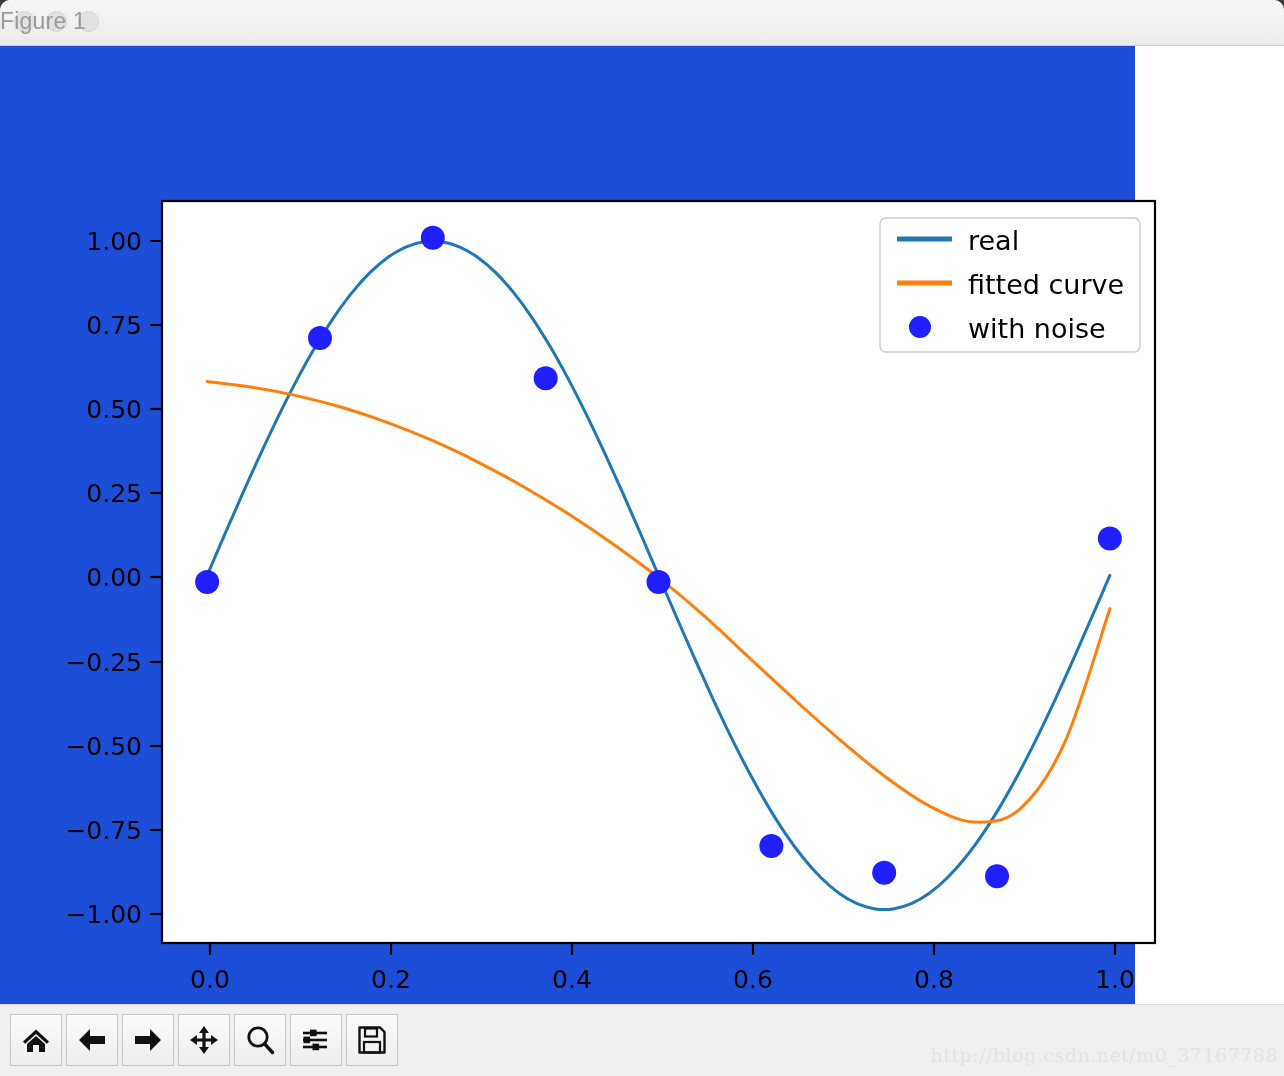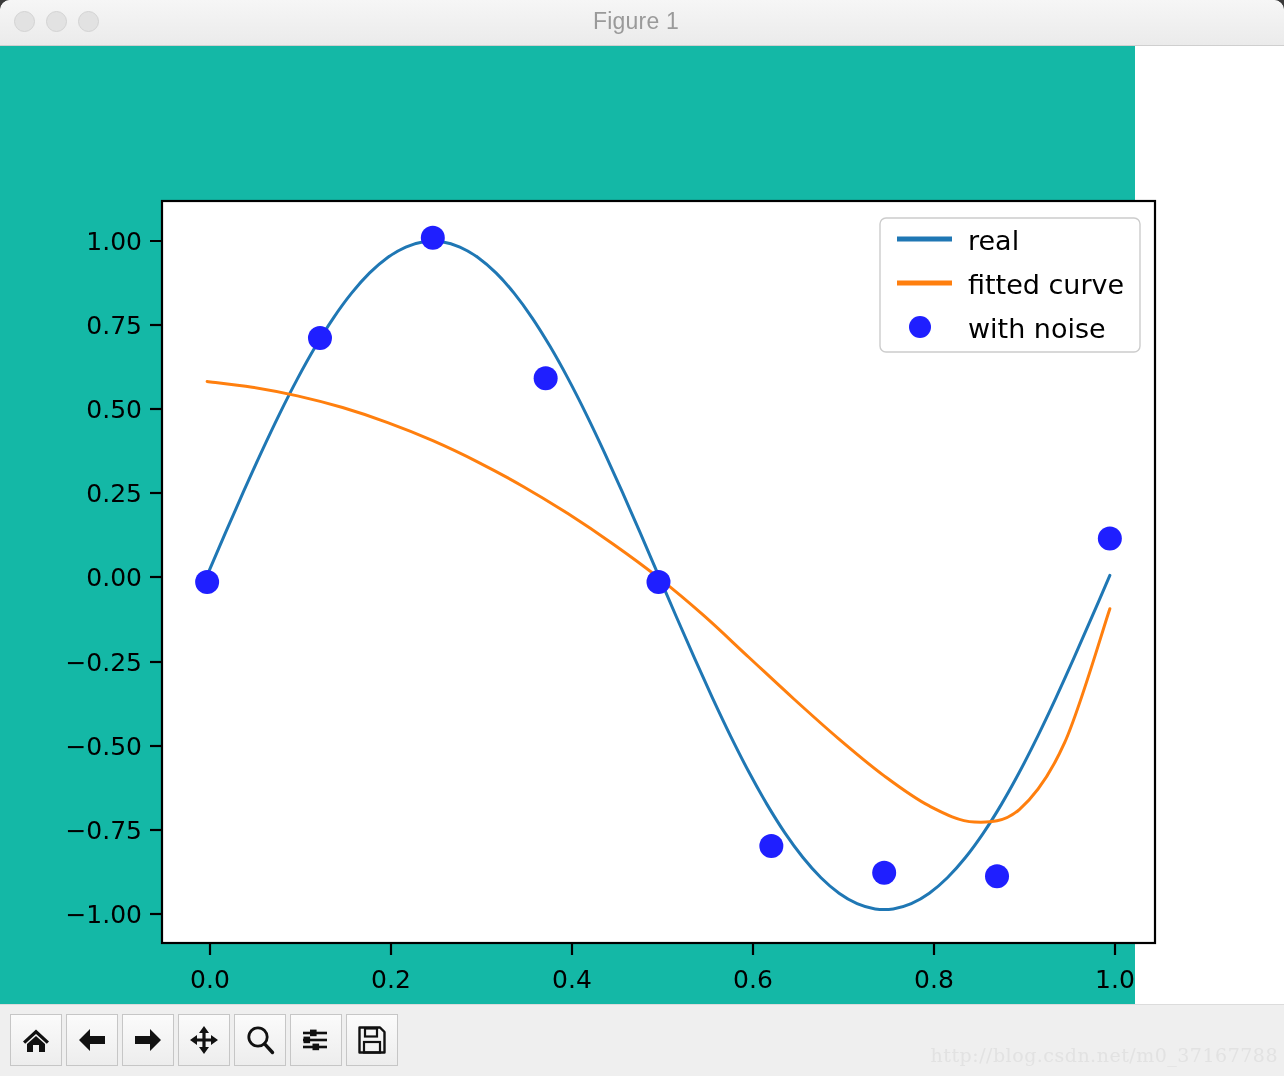--- a/index.html
+++ b/index.html
@@ -47,34 +47,34 @@
     height: 21px;
     border-radius: 50%;
     background: #e2e2e2;
     border: 1px solid #d3d3d3;
     box-sizing: border-box;
   }
   #win-title {
     position: absolute;
     left: 0; right: 12px;
     top: 8px;
-    text-align: center;
+    text-align: left;
     font-size: 23px;
     color: #9a9a9a;
     font-family: "Liberation Sans", sans-serif;
     letter-spacing: 0.2px;
     user-select: none;
   }
 
   
   #canvas-area {
     position: relative;
     width: 1135px;
     height: 960px;
-    background: #14b8a6;
+    background: #1d4ed8;
   }
   #figure-svg {
     position: absolute;
     left: 0;
     top: 0;
     display: block;
   }
 
   
   #toolbar {

